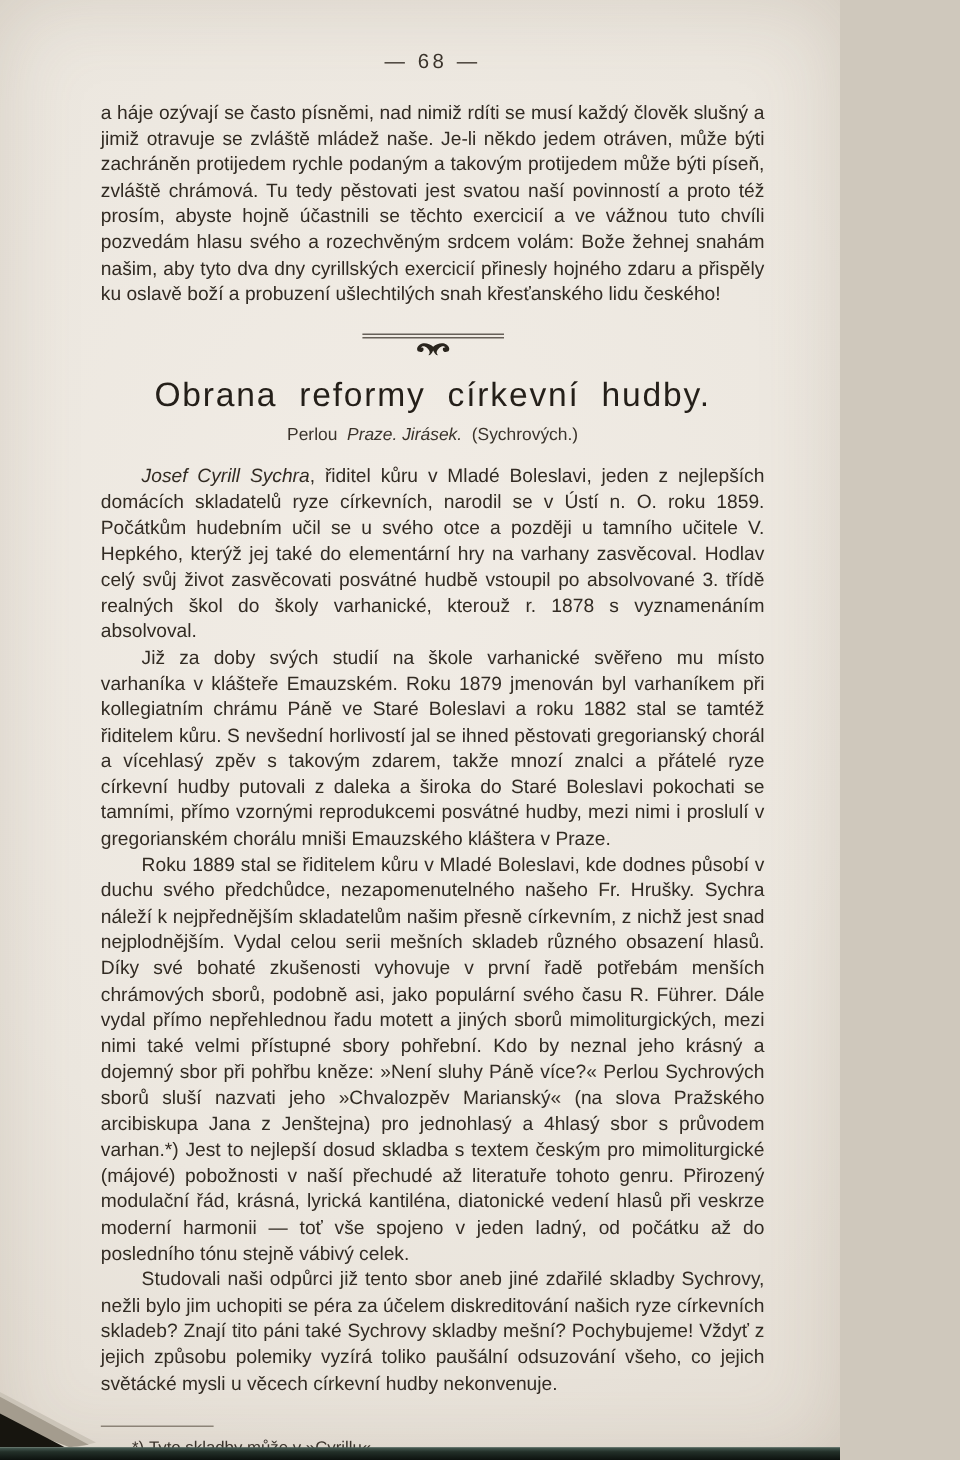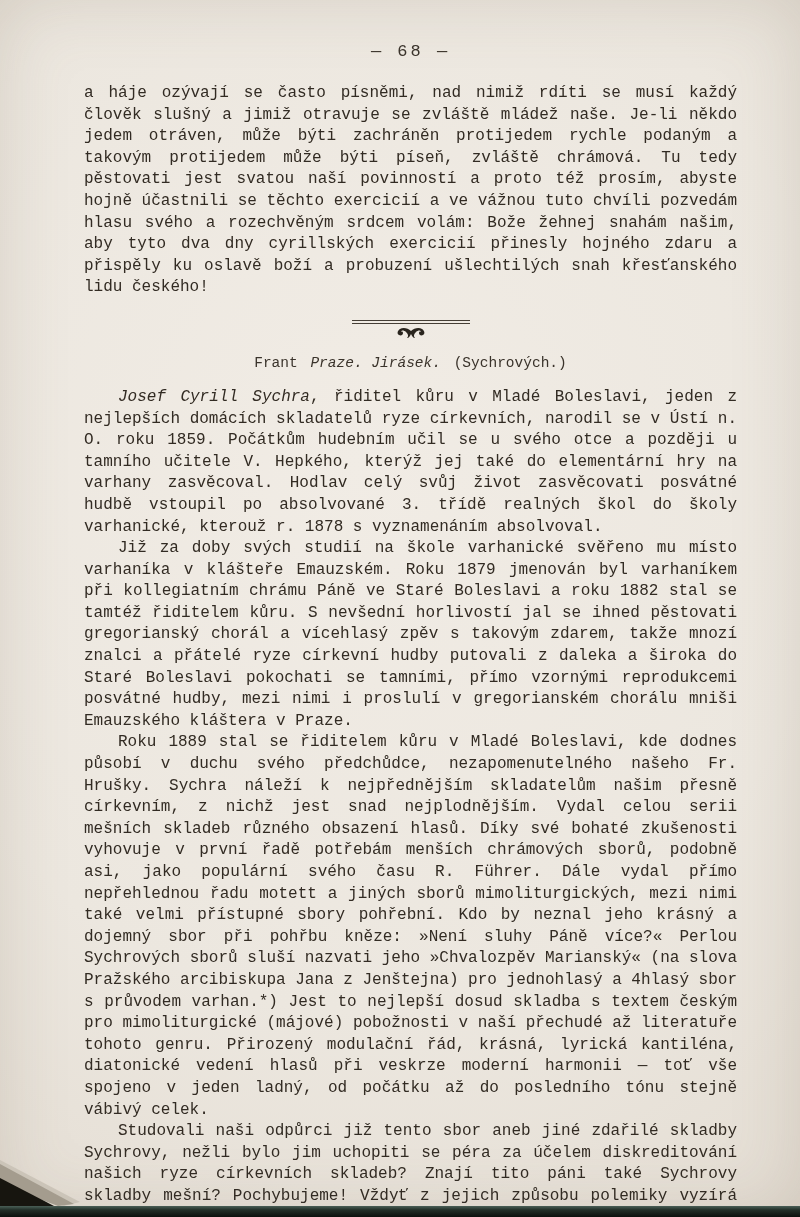--- a/index.html
+++ b/index.html
@@ -1,25 +1,25 @@
 <!DOCTYPE html>
 <html><head>
 <meta charset="utf-8">
 <style>
   html, body { margin: 0; padding: 0; background: #cfc8bc; }
   .page {
     position: relative;
-    width: 800px;
+    width: 700px;
     height: 1217px;
     box-sizing: border-box;
     padding: 42px 63px 16px 84px;
     overflow: hidden;
     background: radial-gradient(120% 90% at 45% 38%, #f1ece5 0%, #ece7df 50%, #e3dcd2 85%, #d8d0c4 100%);
     box-shadow: inset 0 0 70px rgba(115, 100, 80, 0.18);
-    font-family: Liberation Mono, monospace;
+    font-family: Liberation Sans, sans-serif;
     color: #322b23;
   }
   .page-number {
     text-align: center;
     font-size: 17px;
     letter-spacing: 3px;
     color: #3a332b;
     margin: 0 0 22px 0;
   }
   .para {
@@ -97,23 +97,24 @@
 
   <div class="divider">
     <div class="divider-lines"></div>
     <div class="fleuron-wrap">
       <svg width="30" height="13" viewBox="0 0 30 13" aria-hidden="true">
         <path fill="#2a251e" d="M15 4 C12 1, 7 0, 4 2 C1 4, 1 7, 3 8 C5 9, 7 8, 7 6 C7 5, 6 4, 5 5 C5 3, 8 3, 10 5 C12 7, 13 9, 11 11 C13 11, 14 9, 15 7 C16 9, 17 11, 19 11 C17 9, 18 7, 20 5 C22 3, 25 3, 25 5 C24 4, 23 5, 23 6 C23 8, 25 9, 27 8 C29 7, 29 4, 26 2 C23 0, 18 1, 15 4 Z"></path>
       </svg>
     </div>
   </div>
 
+  <h1 class="title">Obrana reformy církevní hudby.</h1>
 
   <div class="byline">
-    <span class="seg">Frant</span>
+    <span class="seg">Perlou</span>
     <span class="seg author">Praze. Jirásek.</span>
     <span class="seg">(Sychrových.)</span>
   </div>
 
   <p class="para indent"><span class="ital">Josef Cyrill Sychra</span><span>, řiditel kůru v Mladé Boleslavi, jeden z nejlepších domácích skladatelů ryze církevních, narodil se v Ústí n. O. roku 1859. Počátkům hudebním učil se u svého otce a později u tamního učitele V. Hepkého, kterýž jej také do elementární hry na varhany zasvěcoval. Hodlav celý svůj život zasvěcovati posvátné hudbě vstoupil po absolvované 3. třídě realných škol do školy varhanické, kterouž r. 1878 s vyznamenáním absolvoval.</span></p>
 
   <p class="para indent">Již za doby svých studií na škole varhanické svěřeno mu místo varhaníka v klášteře Emauzském. Roku 1879 jmenován byl varhaníkem při kollegiatním chrámu Páně ve Staré Boleslavi a roku 1882 stal se tamtéž řiditelem kůru. S nevšední horlivostí jal se ihned pěstovati gregorianský chorál a vícehlasý zpěv s takovým zdarem, takže mnozí znalci a přátelé ryze církevní hudby putovali z daleka a široka do Staré Boleslavi pokochati se tamními, přímo vzornými reprodukcemi posvátné hudby, mezi nimi i proslulí v gregorianském chorálu mniši Emauzského kláštera v Praze.</p>
 
   <p class="para indent">Roku 1889 stal se řiditelem kůru v Mladé Boleslavi, kde dodnes působí v duchu svého předchůdce, nezapomenutelného našeho Fr. Hrušky. Sychra náleží k nejpřednějším skladatelům našim přesně církevním, z nichž jest snad nejplodnějším. Vydal celou serii mešních skladeb různého obsazení hlasů. Díky své bohaté zkušenosti vyhovuje v první řadě potřebám menších chrámových sborů, podobně asi, jako populární svého času R. Führer. Dále vydal přímo nepřehlednou řadu motett a jiných sborů mimoliturgických, mezi nimi také velmi přístupné sbory pohřební. Kdo by neznal jeho krásný a dojemný sbor při pohřbu kněze: »Není sluhy Páně více?« Perlou Sychrových sborů sluší nazvati jeho »Chvalozpěv Marianský« (na slova Pražského arcibiskupa Jana z Jenštejna) pro jednohlasý a 4hlasý sbor s průvodem varhan.*) Jest to nejlepší dosud skladba s textem českým pro mimoliturgické (májové) pobožnosti v naší přechudé až literatuře tohoto genru. Přirozený modulační řád, krásná, lyrická kantiléna, diatonické vedení hlasů při veskrze moderní harmonii — toť vše spojeno v jeden ladný, od počátku až do posledního tónu stejně vábivý celek.</p>
 

